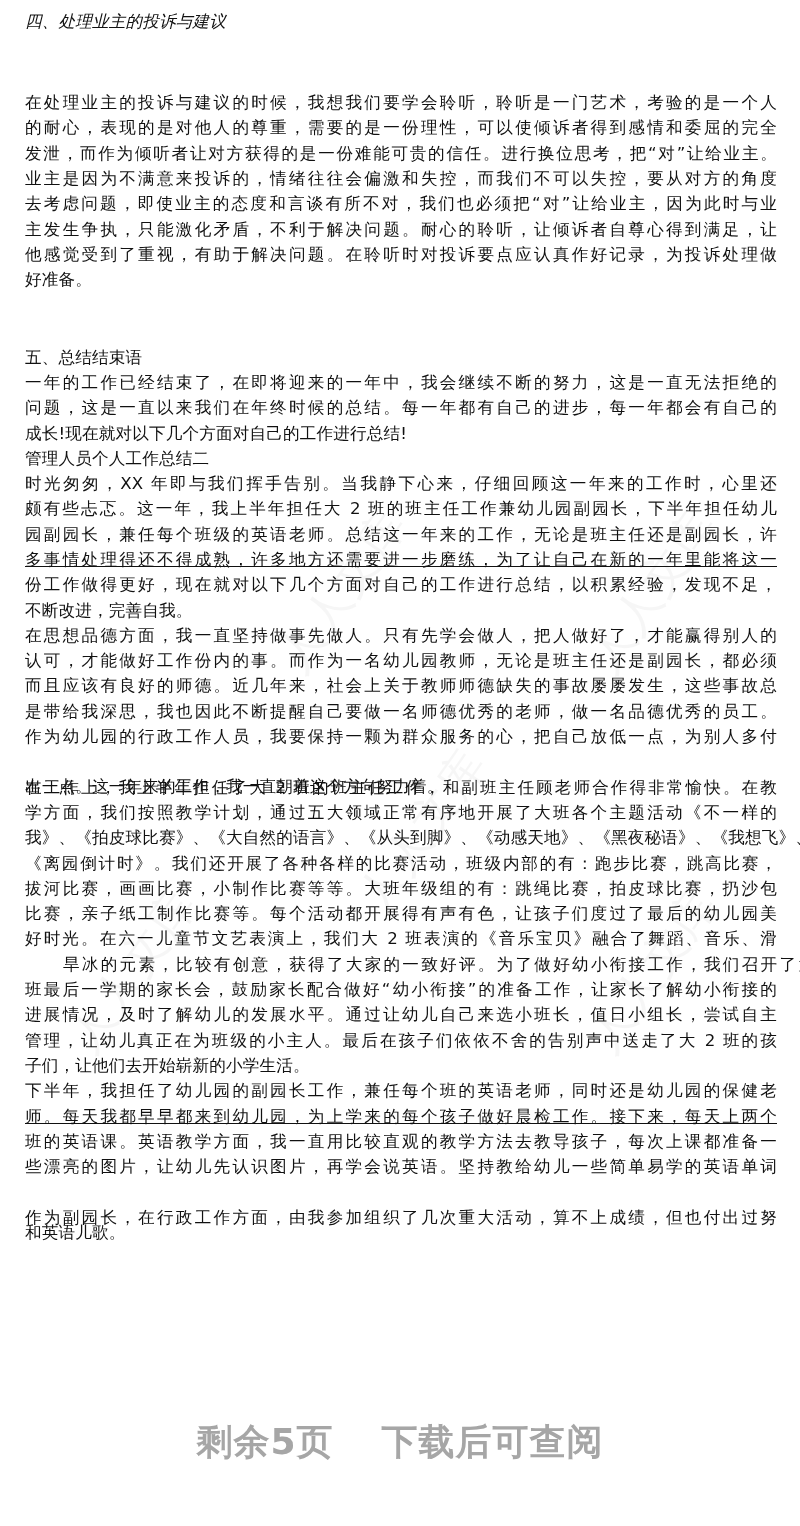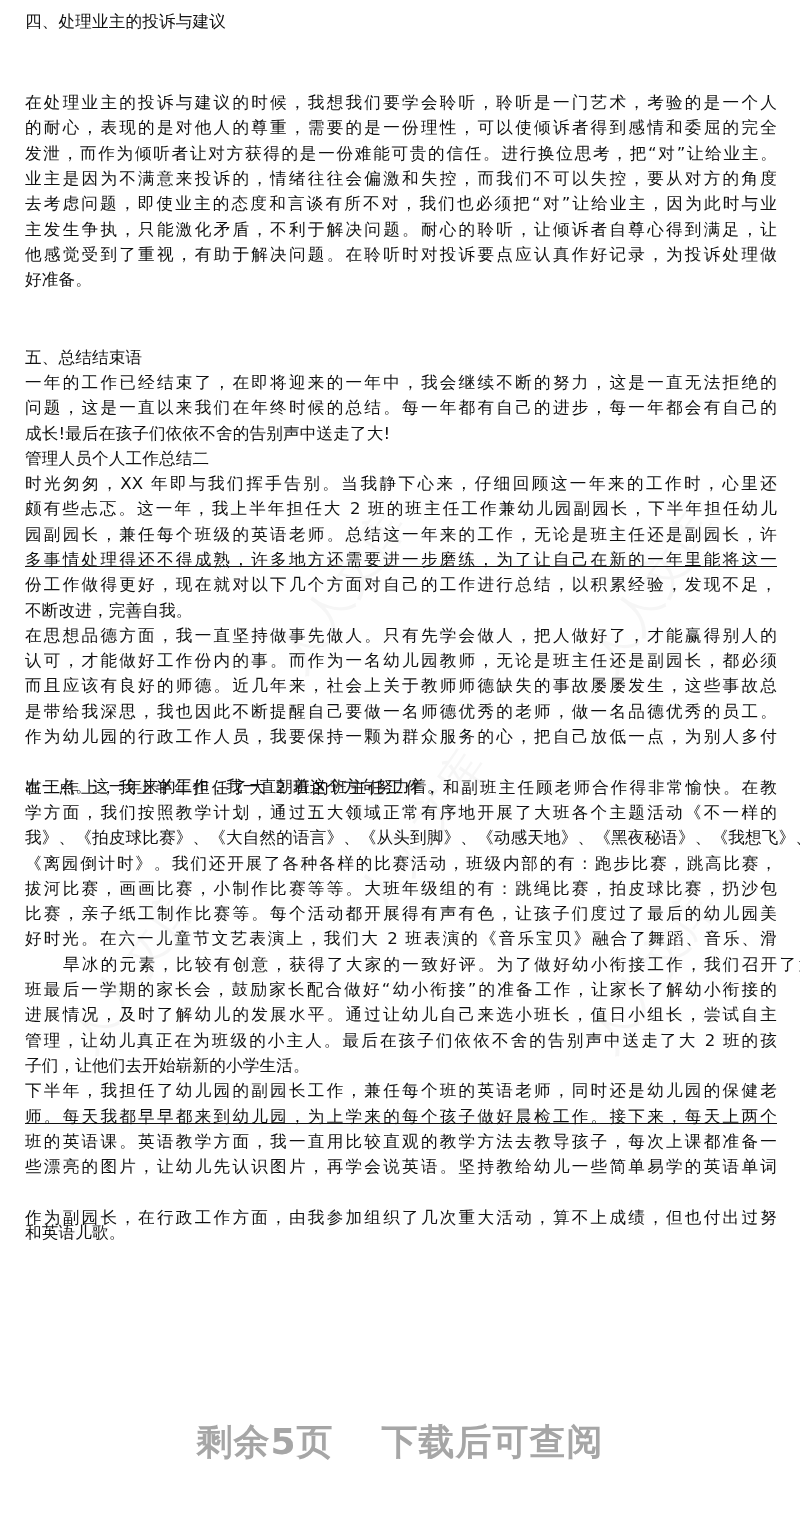--- a/index.html
+++ b/index.html
@@ -62,33 +62,33 @@
 </head>
 <body>
 
 <div class="watermark" style="left:250px; top:560px;">人人文库</div>
 <div class="watermark" style="left:560px; top:560px;">人人文库</div>
 <div class="watermark" style="left:40px; top:940px;">人人文库</div>
 <div class="watermark" style="left:560px; top:940px;">人人文库</div>
 <div class="watermark" style="left:330px; top:800px;">人人文库</div>
 
 <div class="page" id="doc">
-    <div class="line" style="top: 9px;">四、处理业主的投诉与建议</div>
+    <div class="line" style="top: 9px; font-style: italic;">四、处理业主的投诉与建议</div>
     <div class="line justify" style="top: 90px;">在处理业主的投诉与建议的时候，我想我们要学会聆听，聆听是一门艺术，考验的是一个人</div>
     <div class="line justify" style="top: 115.3px;">的耐心，表现的是对他人的尊重，需要的是一份理性，可以使倾诉者得到感情和委屈的完全</div>
     <div class="line justify" style="top: 140.6px;">发泄，而作为倾听者让对方获得的是一份难能可贵的信任。进行换位思考，把“对”让给业主。</div>
     <div class="line justify" style="top: 165.9px;">业主是因为不满意来投诉的，情绪往往会偏激和失控，而我们不可以失控，要从对方的角度</div>
     <div class="line justify" style="top: 191.2px;">去考虑问题，即使业主的态度和言谈有所不对，我们也必须把“对”让给业主，因为此时与业</div>
     <div class="line justify" style="top: 216.5px;">主发生争执，只能激化矛盾，不利于解决问题。耐心的聆听，让倾诉者自尊心得到满足，让</div>
     <div class="line justify" style="top: 241.8px;">他感觉受到了重视，有助于解决问题。在聆听时对投诉要点应认真作好记录，为投诉处理做</div>
     <div class="line" style="top: 267.1px;">好准备。</div>
     <div class="line" style="top: 345px;">五、总结结束语</div>
     <div class="line justify" style="top: 370px;">一年的工作已经结束了，在即将迎来的一年中，我会继续不断的努力，这是一直无法拒绝的</div>
     <div class="line justify" style="top: 395.3px;">问题，这是一直以来我们在年终时候的总结。每一年都有自己的进步，每一年都会有自己的</div>
-    <div class="line" style="top: 420.6px;">成长!最后在孩子们依依不舍的告别声中送走了大!</div>
+    <div class="line" style="top: 420.6px;">成长!现在就对以下几个方面对自己的工作进行总结!</div>
     <div class="line" style="top: 446px;">管理人员个人工作总结二</div>
     <div class="line justify" style="top: 471px;">时光匆匆，XX 年即与我们挥手告别。当我静下心来，仔细回顾这一年来的工作时，心里还</div>
     <div class="line justify" style="top: 496.3px;">颇有些忐忑。这一年，我上半年担任大 2 班的班主任工作兼幼儿园副园长，下半年担任幼儿</div>
     <div class="line justify" style="top: 521.6px;">园副园长，兼任每个班级的英语老师。总结这一年来的工作，无论是班主任还是副园长，许</div>
     <div class="line justify" style="top: 546.9px; text-decoration: underline;">多事情处理得还不得成熟，许多地方还需要进一步磨练，为了让自己在新的一年里能将这一</div>
     <div class="line justify" style="top: 572.2px;">份工作做得更好，现在就对以下几个方面对自己的工作进行总结，以积累经验，发现不足，</div>
     <div class="line" style="top: 597.5px;">不断改进，完善自我。</div>
     <div class="line justify" style="top: 622.8px;">在思想品德方面，我一直坚持做事先做人。只有先学会做人，把人做好了，才能赢得别人的</div>
     <div class="line justify" style="top: 648.1px;">认可，才能做好工作份内的事。而作为一名幼儿园教师，无论是班主任还是副园长，都必须</div>
     <div class="line justify" style="top: 673.4px;">而且应该有良好的师德。近几年来，社会上关于教师师德缺失的事故屡屡发生，这些事故总</div>

